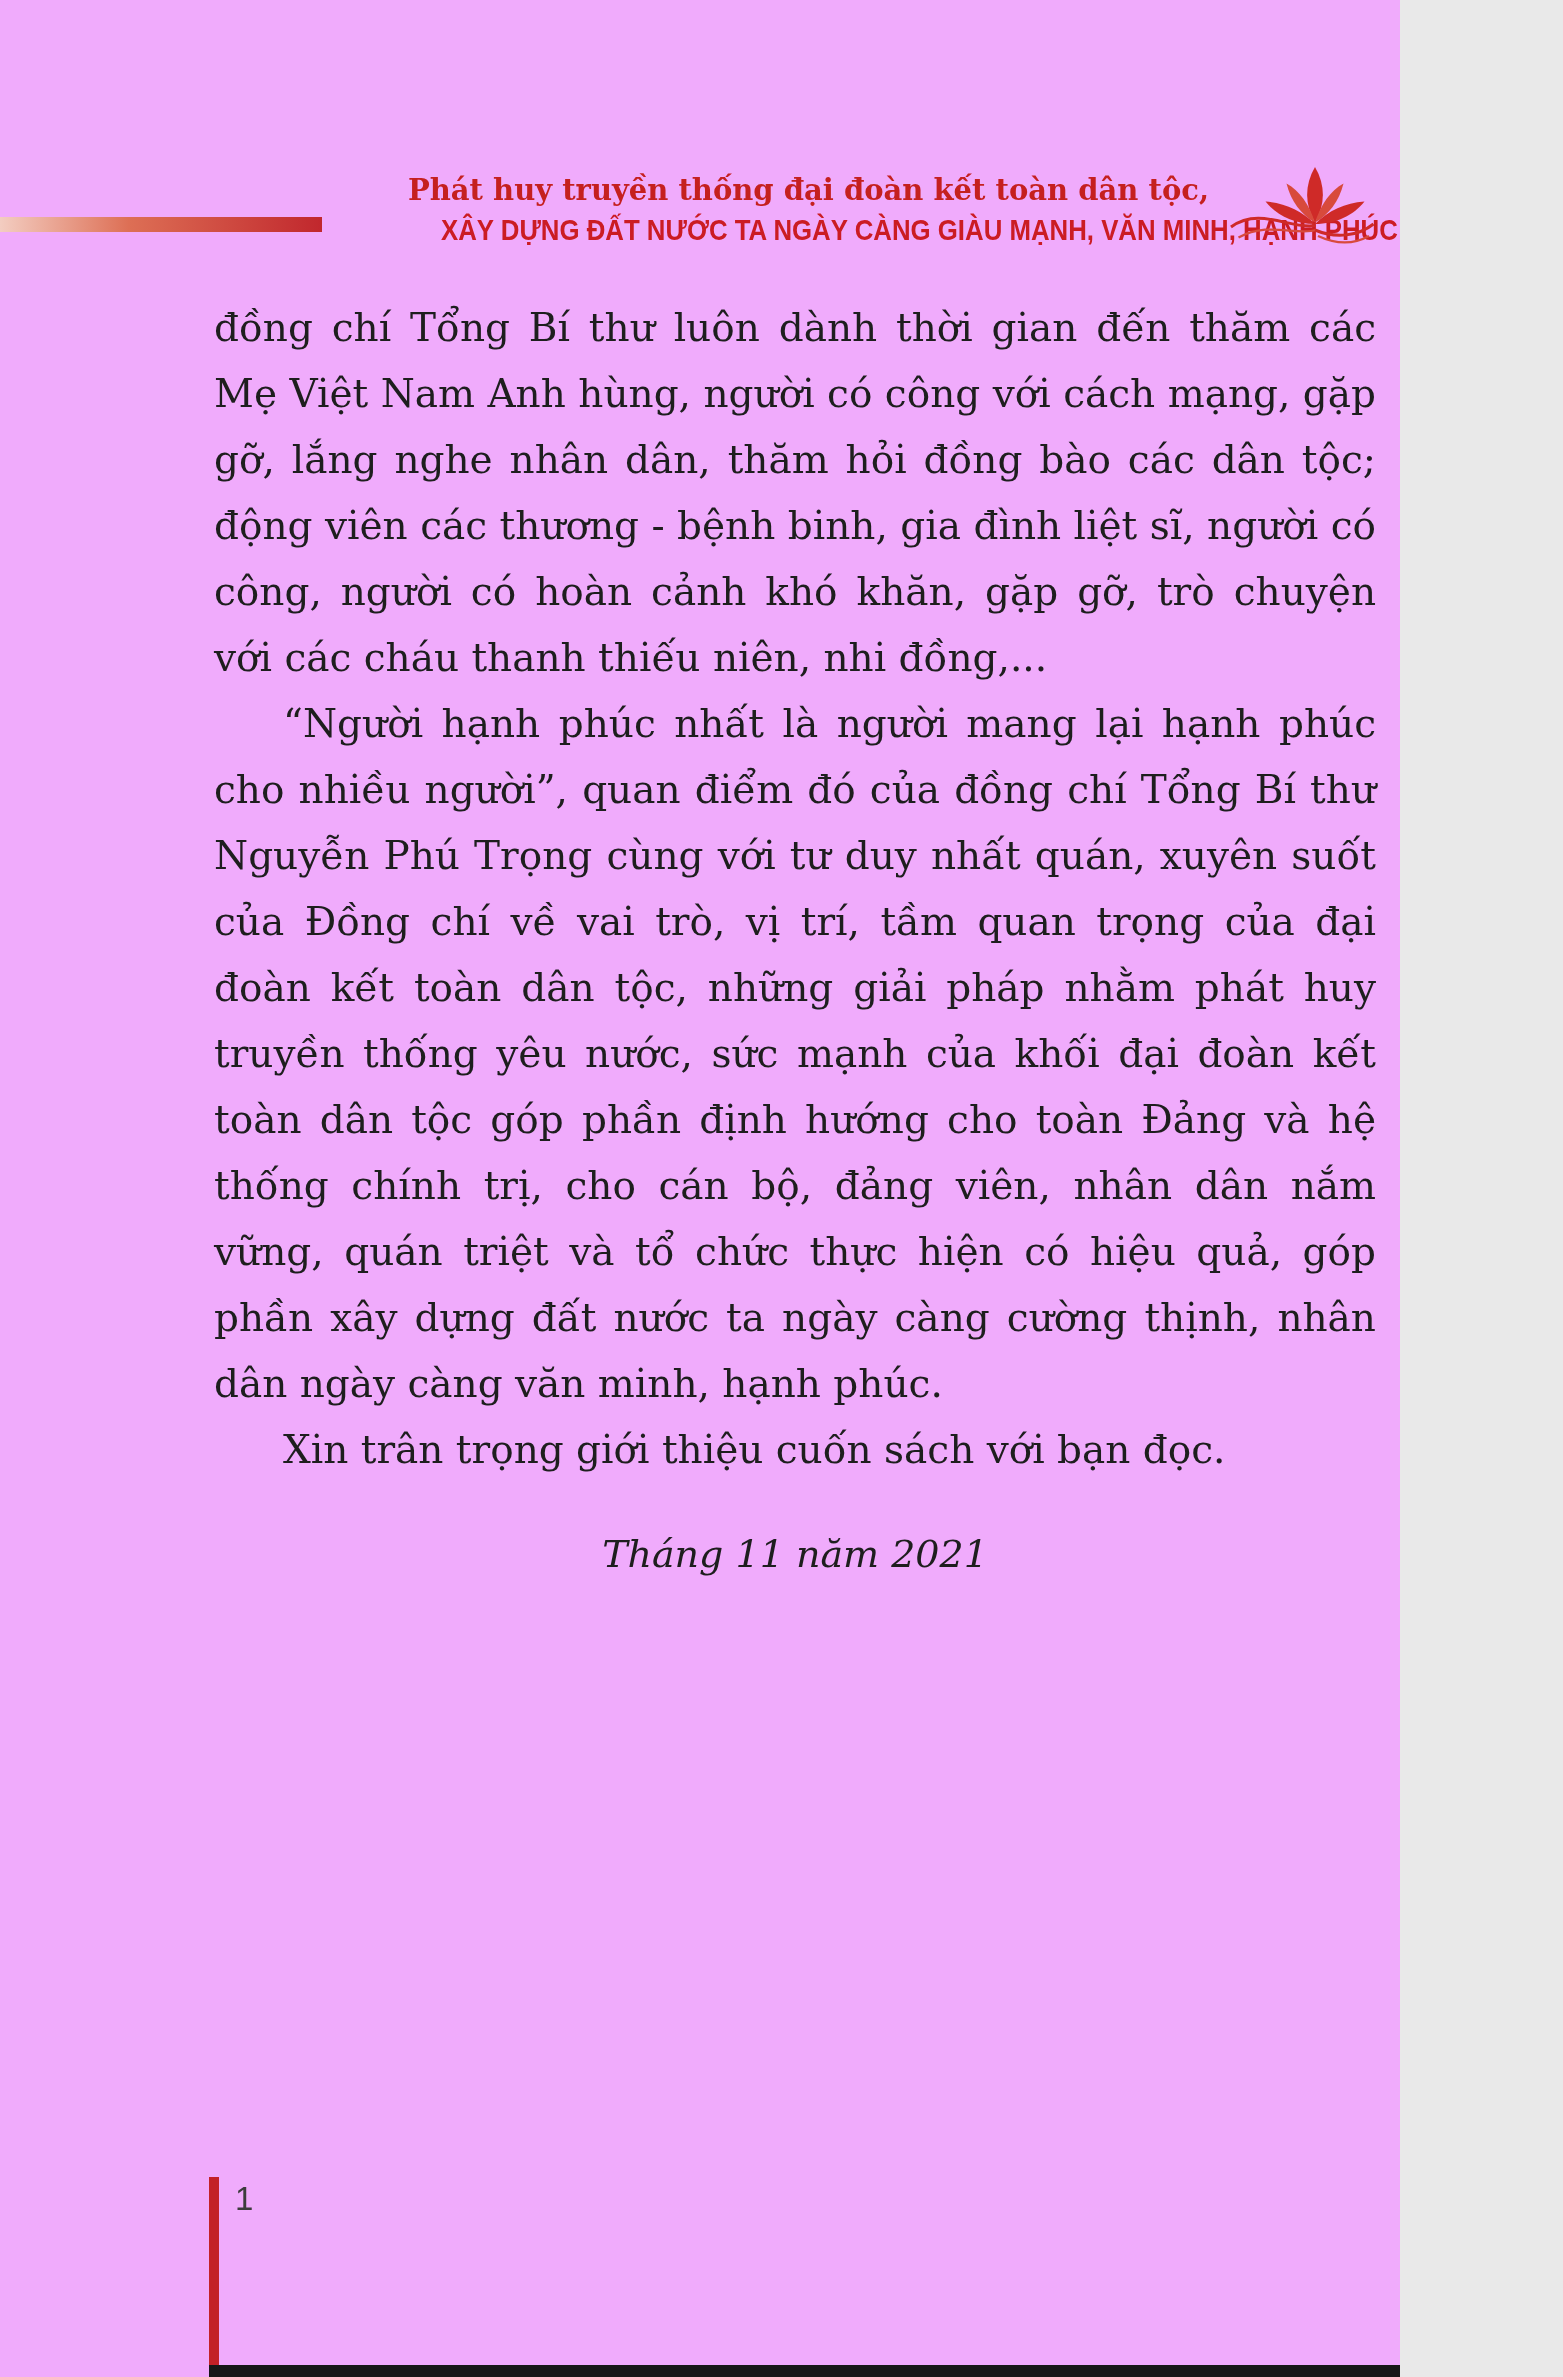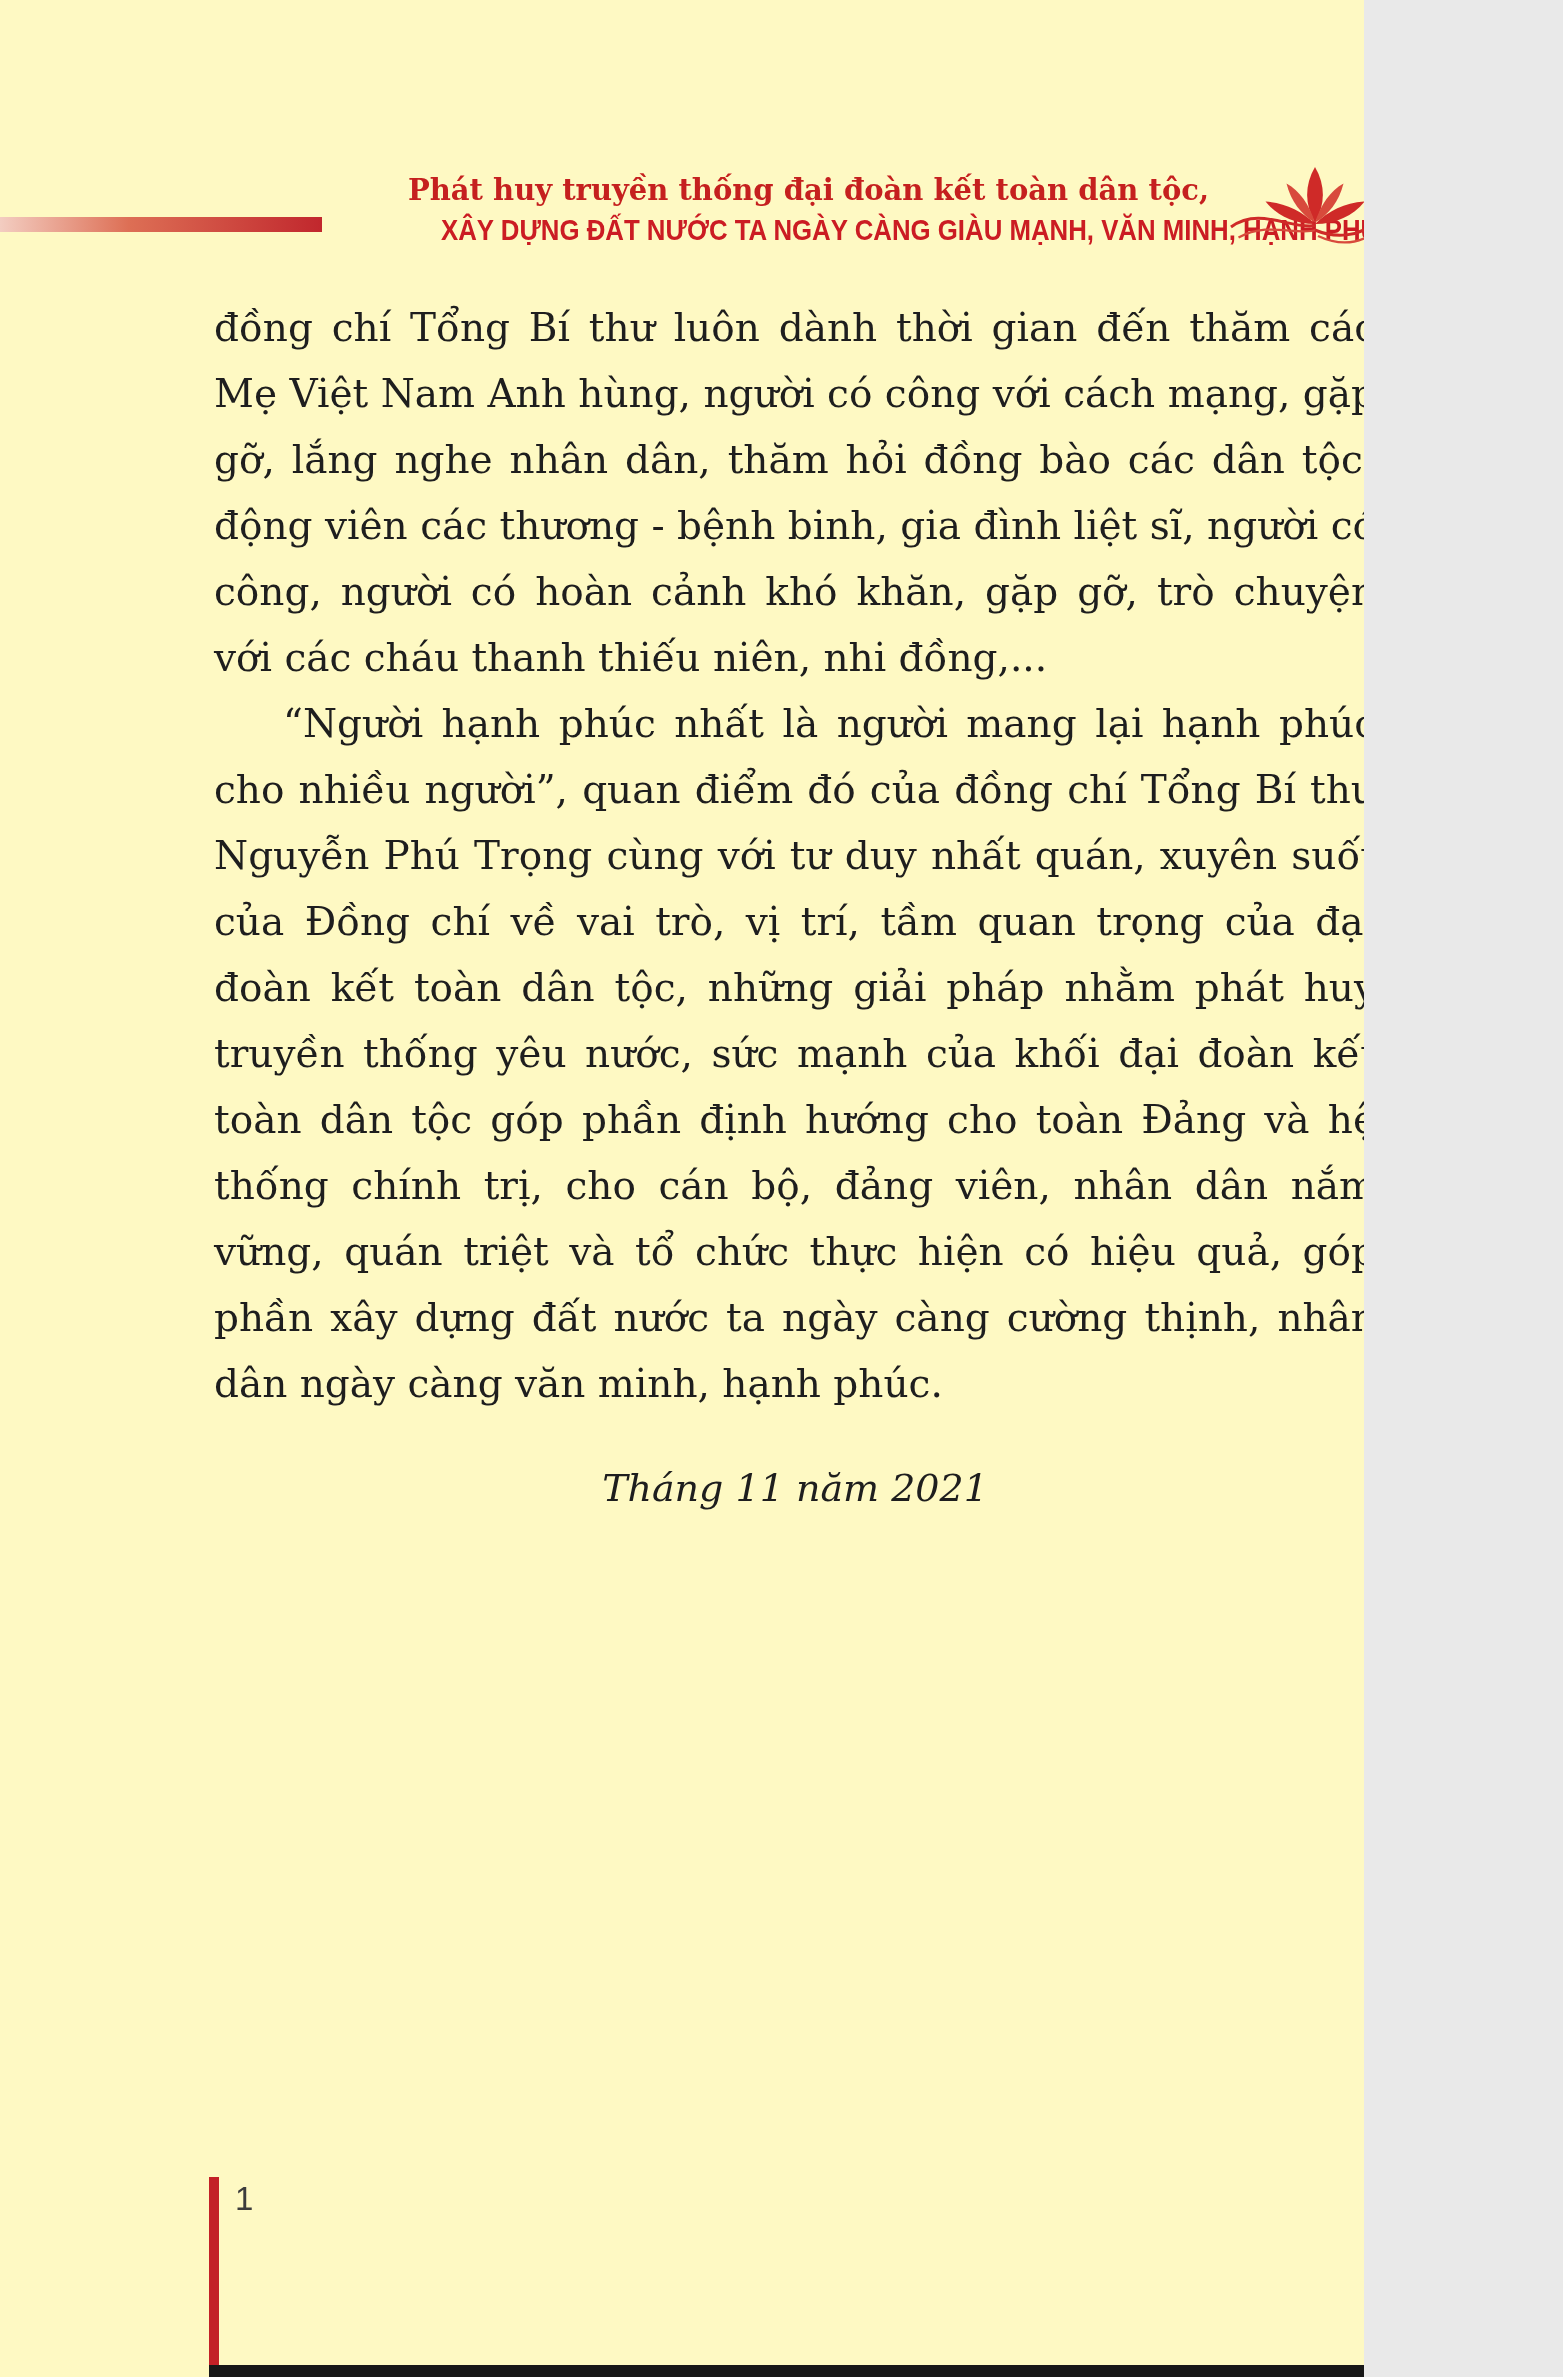--- a/index.html
+++ b/index.html
@@ -1,22 +1,23 @@
 <!DOCTYPE html>
 <html style="font-size:12px"><head>
 <meta charset="utf-8">
 <style>
   html,body{margin:0;padding:0;background:#e9e9e9;}
   .page{
     position:relative;
     width:1364px;height:2377px;
-    background:#fef9c3;
+    background:#f0abfc;
     overflow:hidden;
     font-family:"DejaVu Serif", serif;
     color:#1f1f1f;
+    padding-left:36px;
   }
 
   
   .accent-bar{
     position:absolute;left:0;top:217px;width:322px;height:15px;
     background:linear-gradient(90deg,#f3cdc1 0%,#dd6f55 40%,#c1272d 100%);
   }
   .slogan{
     position:absolute;left:316px;top:173px;width:893px;
     text-align:right;
@@ -100,20 +101,21 @@
     <path d="M184 58 C170 76 146 88 118 88 C136 70 158 60 184 58 Z" fill="#cf2a28"></path>
     <path d="M6 92 C44 64 86 96 118 90" fill="none" stroke="#cf2a28" stroke-width="4"></path>
     <path d="M16 106 C56 84 92 104 120 96" fill="none" stroke="#d84a3c" stroke-width="3"></path>
     <path d="M118 96 C146 108 176 104 196 88" fill="none" stroke="#cf2a28" stroke-width="4"></path>
     <path d="M122 104 C148 116 172 114 190 104" fill="none" stroke="#d84a3c" stroke-width="3"></path>
   </svg>
 
   <div class="content">
     <p>đồng chí Tổng Bí thư luôn dành thời gian đến thăm các Mẹ Việt Nam Anh hùng, người có công với cách mạng, gặp gỡ, lắng nghe nhân dân, thăm hỏi đồng bào các dân tộc; động viên các thương - bệnh binh, gia đình liệt sĩ, người có công, người có hoàn cảnh khó khăn, gặp gỡ, trò chuyện với các cháu thanh thiếu niên, nhi đồng,...</p>
     <p class="indent">“Người hạnh phúc nhất là người mang lại hạnh phúc cho nhiều người”, quan điểm đó của đồng chí Tổng Bí thư Nguyễn Phú Trọng cùng với tư duy nhất quán, xuyên suốt của Đồng chí về vai trò, vị trí, tầm quan trọng của đại đoàn kết toàn dân tộc, những giải pháp nhằm phát huy truyền thống yêu nước, sức mạnh của khối đại đoàn kết toàn dân tộc góp phần định hướng cho toàn Đảng và hệ thống chính trị, cho cán bộ, đảng viên, nhân dân nắm vững, quán triệt và tổ chức thực hiện có hiệu quả, góp phần xây dựng đất nước ta ngày càng cường thịnh, nhân dân ngày càng văn minh, hạnh phúc.</p>
+    <p class="indent">Xin trân trọng giới thiệu cuốn sách với bạn đọc.</p>
 
     <div class="sign">
       <div class="date">Tháng 11 năm 2021</div>
     </div>
   </div>
 
   <div class="red-rule"></div>
   <div class="pageno">1</div>
 
   <div class="scan-edge"></div>

